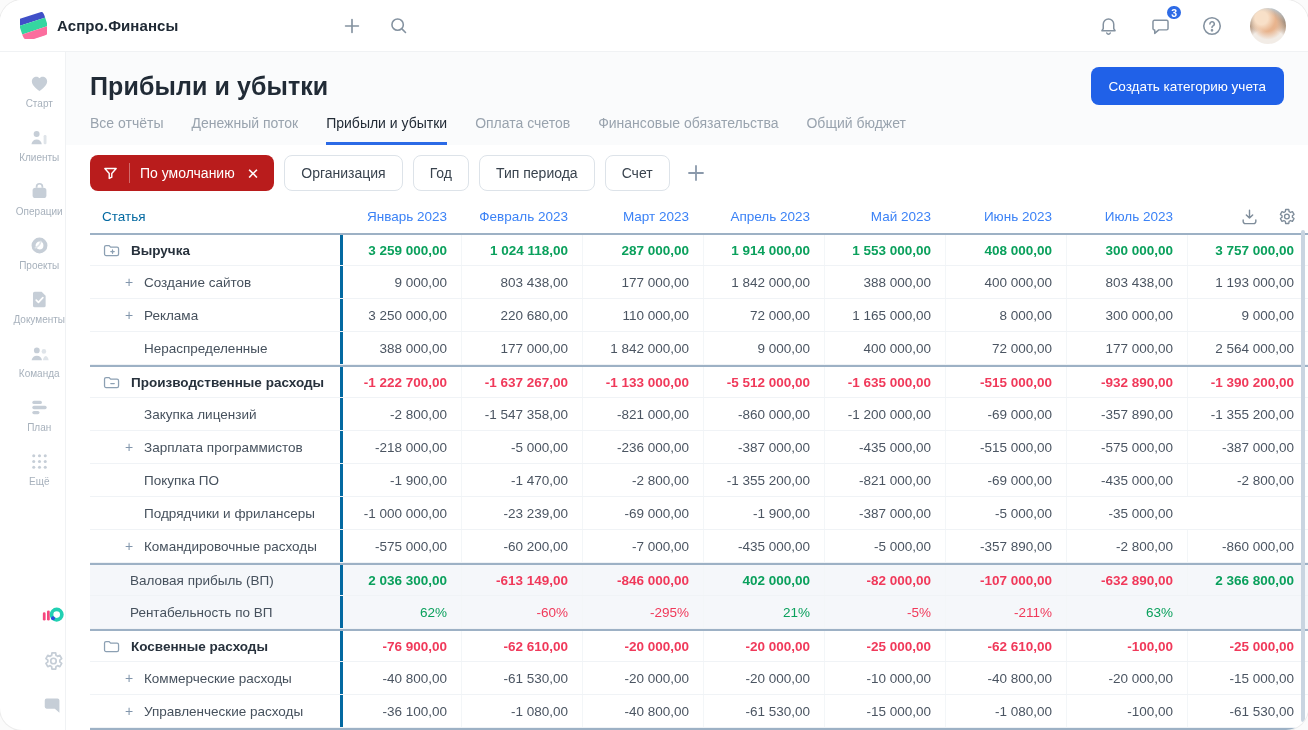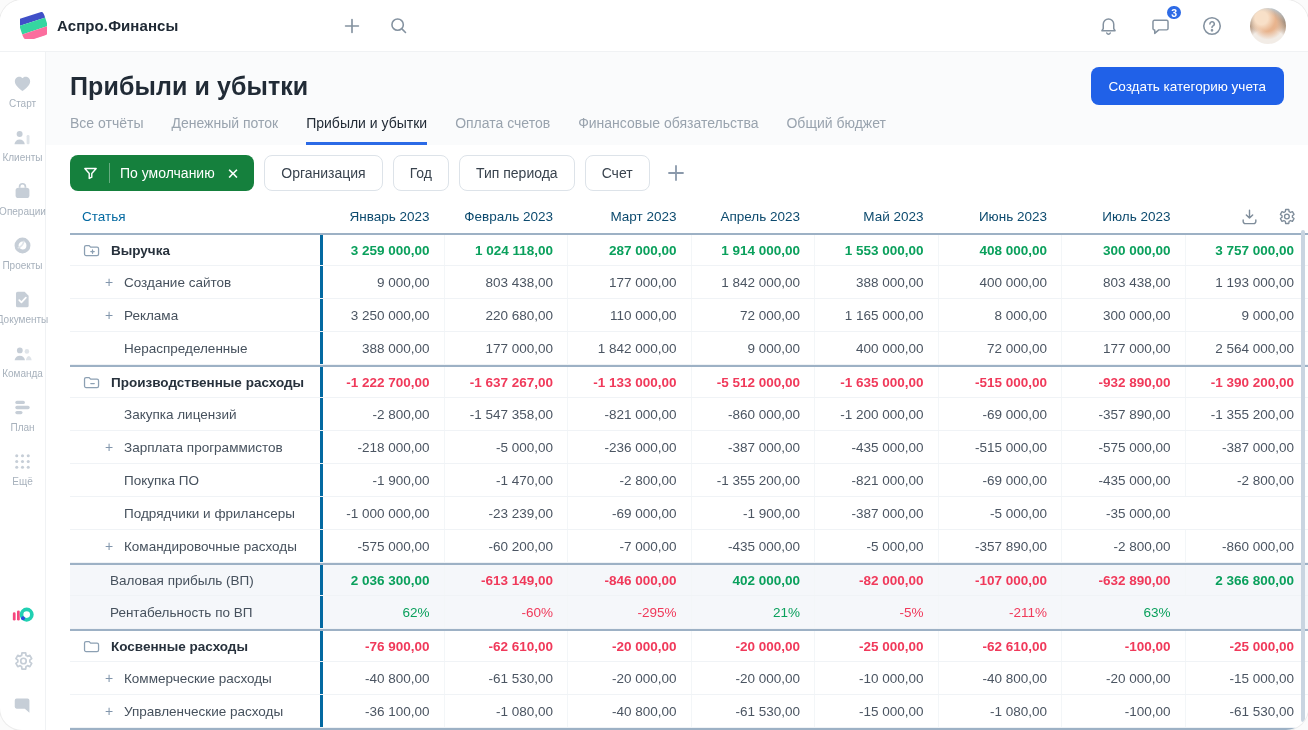--- a/index.html
+++ b/index.html
@@ -23,22 +23,22 @@
            align-items:center; justify-content:center; padding:0 4px; border:2px solid #fff; }
   .avatar { width:36px; height:36px; border-radius:50%; cursor:pointer;
             background:
               radial-gradient(circle at 32% 28%, #f8e0c8 0 18%, transparent 40%),
               radial-gradient(circle at 50% 42%, #e8b48e 0 30%, transparent 60%),
               radial-gradient(circle at 50% 115%, #f2ece6 0 45%, transparent 70%),
               linear-gradient(180deg,#b7cfe0 0%, #9e7a5c 55%, #7c5138 100%); }
 
   
   .body { display:flex; height:678px; }
-  .sidebar { width:46px; border-right:1px solid #f0f2f4; display:flex; flex-direction:column;
-             align-items:center; padding:12px 0 14px; }
+  .sidebar { width:66px; border-right:1px solid #f0f2f4; display:flex; flex-direction:column;
+             align-items:flex-end; padding:12px 0 14px; }
   .sb-item { display:flex; flex-direction:column; align-items:center; gap:3px; width:100%;
              padding:8px 0 9px; cursor:pointer; }
   .sb-item svg { display:block; }
   .sb-label { font-size:10px; color:#a7b1bc; }
   .sb-bottom { margin-top:auto; display:flex; flex-direction:column; align-items:center; gap:22px; }
   .sb-ico-btn { background:none; border:none; cursor:pointer; display:flex; }
 
   main { flex:1; min-width:0; display:flex; flex-direction:column; }
 
   
@@ -47,36 +47,36 @@
   h1 { font-size:25px; font-weight:600; color:#212b36; letter-spacing:.1px; }
   .primary-btn { height:38px; padding:0 18px; border:none; border-radius:8px; background:#2061e8;
                  color:#fff; font-size:13.5px; font-weight:500; cursor:pointer;
                  font-family:"Liberation Sans",sans-serif; }
   .tabs { display:flex; gap:28px; margin-top:10px; }
   .tab { font-size:14px; color:#99a3ae; padding-bottom:11px; cursor:pointer; border-bottom:3px solid transparent; }
   .tab.active { color:#222b36; font-weight:500; border-bottom-color:#2b6ae6; }
 
   
   .filter-row { display:flex; align-items:center; gap:10px; padding:10px 24px 9px; background:#fff; }
-  .pill { display:flex; align-items:center; height:36px; background:#15803d; border-radius:8px;
+  .pill { display:flex; align-items:center; height:36px; background:#b91c1c; border-radius:8px;
           color:#fff; padding:0 13px 0 12px; gap:10px; cursor:pointer; }
   .pill-sep { width:1px; height:20px; background:rgba(255,255,255,.35); }
   .pill-label { font-size:14px; }
   .pill-x { font-size:15px; line-height:1; cursor:pointer; padding:2px; }
   .chip { height:36px; padding:0 16px; background:#fff; border:1px solid #dde3e9; border-radius:8px;
           font-size:14px; color:#39434e; cursor:pointer; font-family:"Liberation Sans",sans-serif; }
   .add-chip { background:none; border:none; color:#8a99ab; cursor:pointer; display:flex; margin-left:4px; }
 
   
   .table { margin-left:24px; flex:1; display:flex; flex-direction:column; overflow:hidden; background:#fff; }
   .tr { display:grid; grid-template-columns:250px repeat(8,1fr); align-items:center; height:33px;
         border-bottom:1px solid #f0f3f6; }
   .thead { height:34px; border-bottom:none; }
   .th { font-size:13.5px; color:#0369a1; }
-  .th.num { color:#0c4a6e; text-align:right; padding-right:14px; cursor:pointer; }
+  .th.num { color:#3b82f6; text-align:right; padding-right:14px; cursor:pointer; }
   .th.label { padding-left:12px; }
   .icons-cell { display:flex; justify-content:flex-end; align-items:center; gap:18px; padding-right:12px; color:#7e8c9a; }
   .icon-btn { background:none; border:none; color:#7e8c9a; cursor:pointer; display:flex; }
 
   .td { font-size:13.5px; white-space:nowrap; overflow:hidden; }
   .td.num { text-align:right; padding-right:14px; color:#4b5562; border-left:1px solid #f3f6f8; height:100%;
             display:flex; align-items:center; justify-content:flex-end; }
   .td.label { display:flex; align-items:center; padding-left:12px; color:#46515d; height:100%; }
   .td.num.first { border-left:3px solid #0369a1; }
   .tr.group .label { font-weight:700; color:#27313c; }

